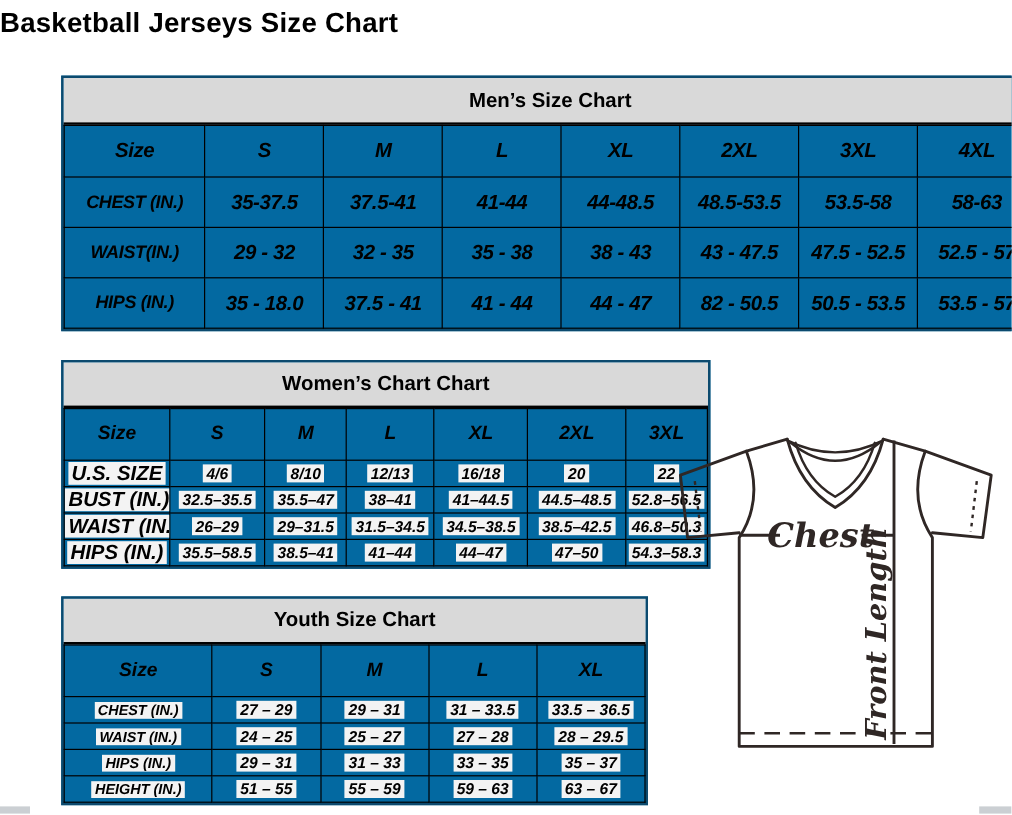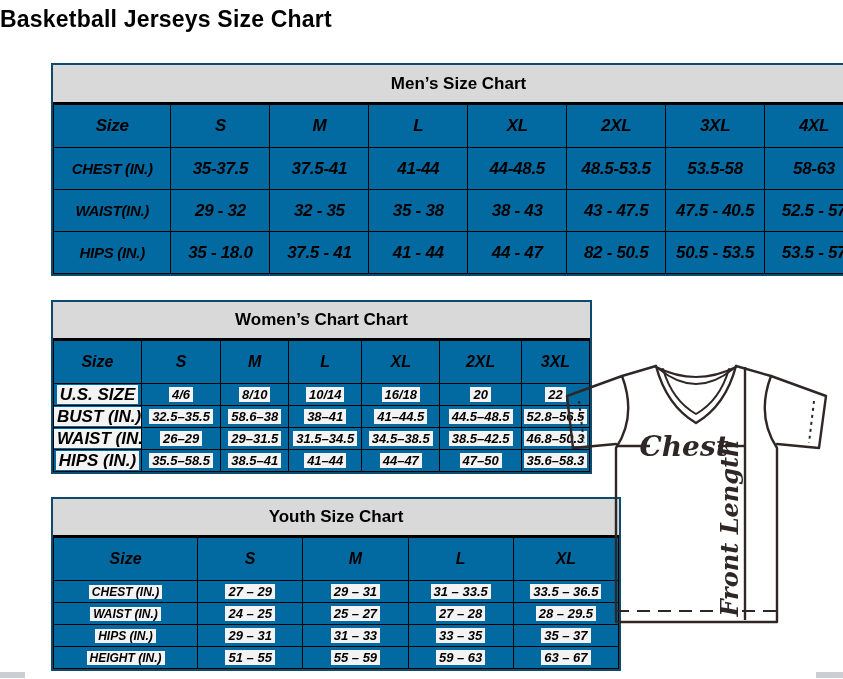--- a/index.html
+++ b/index.html
@@ -35,21 +35,21 @@
   #womens tbody td{font-size:13px;}
   #womens col:nth-child(1){width:16.4%;}
   #womens col:nth-child(2){width:14.8%;}
   #womens col:nth-child(3){width:12.7%;}
   #womens col:nth-child(4){width:13.6%;}
   #womens col:nth-child(5){width:14.6%;}
   #womens col:nth-child(6){width:15.2%;}
   #womens col:nth-child(7){width:12.7%;}
 
   
-  #youth{left:14px;top:497px;width:570px;}
+  #youth{left:14px;top:497px;width:489px;}
   #youth .chart-title{height:36px;font-size:17px;}
   #youth thead tr{height:43px;}
   #youth tbody tr{height:22px;}
   #youth thead th{font-size:16px;}
   #youth tbody th{font-size:12px;}
   #youth tbody td{font-size:13px;}
   #youth col:first-child{width:25.5%;}
 
   
   .hl tbody .hlbg{background:#f3f3f3;padding:0 3px;}
@@ -101,21 +101,21 @@
           <td>53.5-58</td>
           <td>58-63</td>
         </tr>
         <tr>
           <th>WAIST(IN.)</th>
           <td>29 - 32</td>
           <td>32 - 35</td>
           <td>35 - 38</td>
           <td>38 - 43</td>
           <td>43 - 47.5</td>
-          <td>47.5 - 40.5</td>
+          <td>47.5 - 52.5</td>
           <td>52.5 - 57</td>
         </tr>
         <tr>
           <th>HIPS (IN.)</th>
           <td>35 - 18.0</td>
           <td>37.5 - 41</td>
           <td>41 - 44</td>
           <td>44 - 47</td>
           <td>82 - 50.5</td>
           <td>50.5 - 53.5</td>
@@ -146,29 +146,29 @@
           <th>XL</th>
           <th>2XL</th>
           <th>3XL</th>
         </tr>
       </thead>
     <tbody>
         <tr>
           <th><span class="hlbg">U.S. SIZE</span></th>
           <td><span class="hlbg">4/6</span></td>
           <td><span class="hlbg">8/10</span></td>
-          <td><span class="hlbg">10/14</span></td>
+          <td><span class="hlbg">12/13</span></td>
           <td><span class="hlbg">16/18</span></td>
           <td><span class="hlbg">20</span></td>
           <td><span class="hlbg">22</span></td>
         </tr>
         <tr>
           <th><span class="hlbg">BUST (IN.)</span></th>
           <td><span class="hlbg">32.5–35.5</span></td>
-          <td><span class="hlbg">58.6–38</span></td>
+          <td><span class="hlbg">35.5–47</span></td>
           <td><span class="hlbg">38–41</span></td>
           <td><span class="hlbg">41–44.5</span></td>
           <td><span class="hlbg">44.5–48.5</span></td>
           <td><span class="hlbg">52.8–56.5</span></td>
         </tr>
         <tr>
           <th><span class="hlbg">WAIST (IN.)</span></th>
           <td><span class="hlbg">26–29</span></td>
           <td><span class="hlbg">29–31.5</span></td>
           <td><span class="hlbg">31.5–34.5</span></td>
@@ -176,21 +176,21 @@
           <td><span class="hlbg">38.5–42.5</span></td>
           <td><span class="hlbg">46.8–50.3</span></td>
         </tr>
         <tr>
           <th><span class="hlbg">HIPS (IN.)</span></th>
           <td><span class="hlbg">35.5–58.5</span></td>
           <td><span class="hlbg">38.5–41</span></td>
           <td><span class="hlbg">41–44</span></td>
           <td><span class="hlbg">44–47</span></td>
           <td><span class="hlbg">47–50</span></td>
-          <td><span class="hlbg">35.6–58.3</span></td>
+          <td><span class="hlbg">54.3–58.3</span></td>
         </tr>
       </tbody>
   </table>
 </div>
 
 <div class="chart hl" id="youth">
   <div class="chart-title">Youth Size Chart</div>
   <table>
     <colgroup>
         <col>

